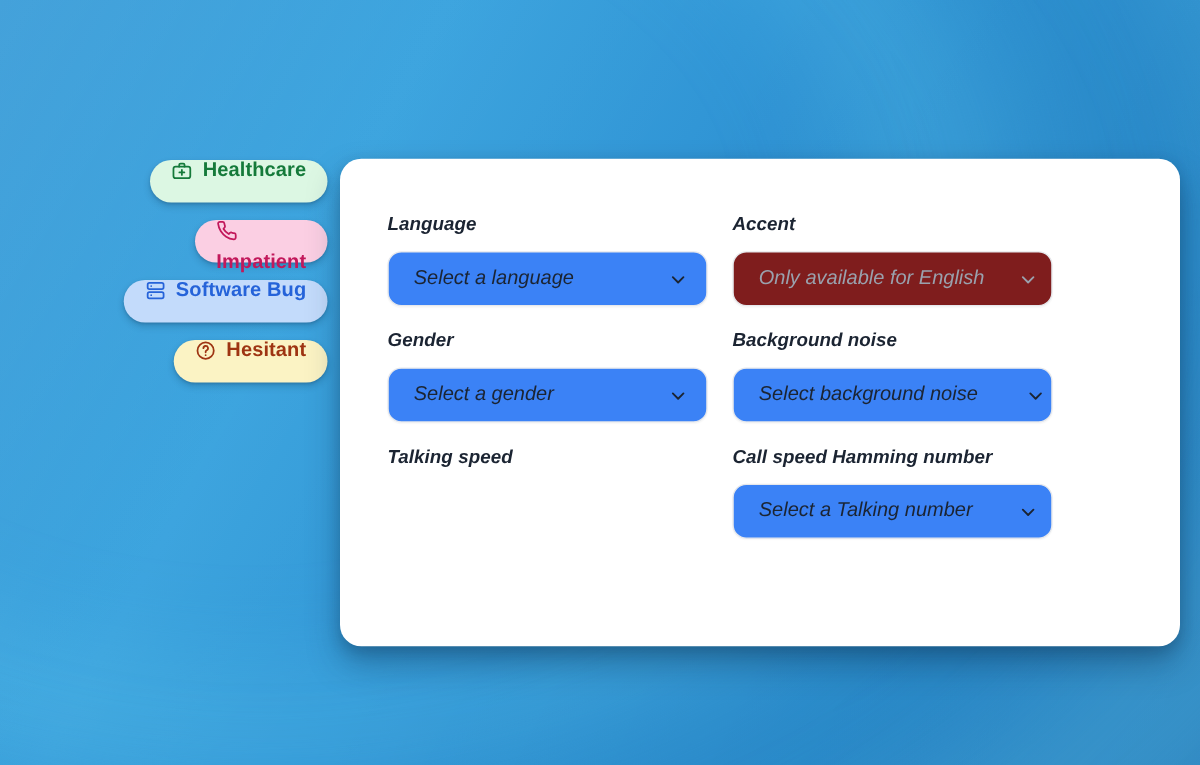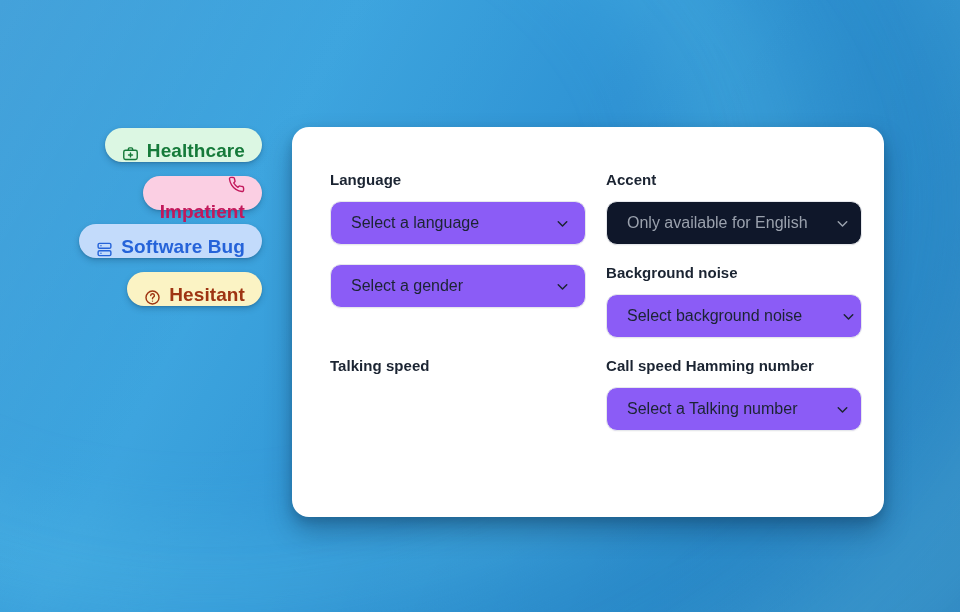--- a/index.html
+++ b/index.html
@@ -87,26 +87,26 @@
     position: absolute;
     left: 0; top: 128px;
     width: 262px;
     display: flex;
     flex-direction: column;
     align-items: flex-end;
     gap: 14px;
   }
   .pill {
     display: inline-flex;
-    align-items: flex-end;
+    align-items: flex-start;
     gap: 8px;
     height: 34px;
     padding: 0 17px;
     border-radius: 18px;
-    font-size: 19px;
+    font-size: 16px;
     font-weight: 700;
     letter-spacing: .1px;
     white-space: nowrap;
     box-shadow: 0 3px 6px rgba(10,40,70,.22), 0 1px 2px rgba(10,40,70,.18);
   }
   .pill .glyph {
     display: inline-flex;
     align-items: center;
     justify-content: center;
     width: 17px; height: 17px;
@@ -115,25 +115,26 @@
   .pill svg { display: block; }
 
   .pill-healthcare { background: #dcf7e3; color: #157a3a; }
   .pill-impatient  { background: #fbcfe3; color: #c2185b; flex-direction: column; }
   .pill-hesitant   { background: #fbf3c4; color: #9e3412; }
   .pill-software   { background: #c3dbfb; color: #2563d9; }
 
   
   .card {
     position: absolute;
-    left: 292px; top: 127px;
-    width: 592px; height: 390px;
+    left: 272px; top: 127px;
+    width: 672px; height: 390px;
     background: #ffffff;
     border-radius: 17px;
     box-shadow: 0 14px 26px rgba(8,38,68,.34), 0 4px 10px rgba(8,38,68,.20);
+    font-style: italic;
   }
   .card-inner {
     position: absolute;
     left: 38px; top: 44px;
     right: 38px;
     display: grid;
     grid-template-columns: 256px 256px;
     column-gap: 20px;
     row-gap: 19px;
   }
@@ -144,35 +145,35 @@
     color: #1b2432;
     letter-spacing: .05px;
     margin-bottom: 13px;
   }
   .select {
     position: relative;
     height: 44px;
     width: 256px;
     border: 1px solid #e6e8ec;
     border-radius: 11px;
-    background: #8b5cf6;
+    background: #3b82f6;
     display: flex;
     align-items: center;
     padding: 0 14px 0 20px;
     box-shadow: 0 1px 1px rgba(16,24,40,.03);
   }
   .select-value {
     font-size: 16px;
     color: #1b2432;
     flex: 1 1 auto;
     white-space: nowrap;
     overflow: hidden;
   }
   .select.is-disabled .select-value { color: #9aa1ad; }
-  .select.is-disabled { background: #0f172a; }
+  .select.is-disabled { background: #7f1d1d; }
   .select .chev { flex: 0 0 auto; display: block; color: #1b2432; }
   .select.is-disabled .chev { color: #9aa1ad; }
 
   
   .select.tight { padding-right: 10px; }
   .select.tight .select-value { margin-right: -2px; }
   .select.pad-right-wide { padding-right: 4px; border-radius: 11px; }
 </style>
 </head>
 <body>
@@ -249,20 +250,21 @@
         <span class="field-label">Accent</span>
         <div class="select is-disabled tight">
           <span class="select-value">Only available for English</span>
           <svg class="chev" width="17" height="17" viewBox="0 0 24 24" fill="none" stroke="currentColor" stroke-width="2.1" stroke-linecap="round" stroke-linejoin="round">
             <path d="M6 9.5l6 6 6-6"></path>
           </svg>
         </div>
       </div>
 
       <div class="field">
+        <span class="field-label">Gender</span>
         <div class="select">
           <span class="select-value">Select a gender</span>
           <svg class="chev" width="17" height="17" viewBox="0 0 24 24" fill="none" stroke="currentColor" stroke-width="2.1" stroke-linecap="round" stroke-linejoin="round">
             <path d="M6 9.5l6 6 6-6"></path>
           </svg>
         </div>
       </div>
 
       <div class="field">
         <span class="field-label">Background noise</span>

